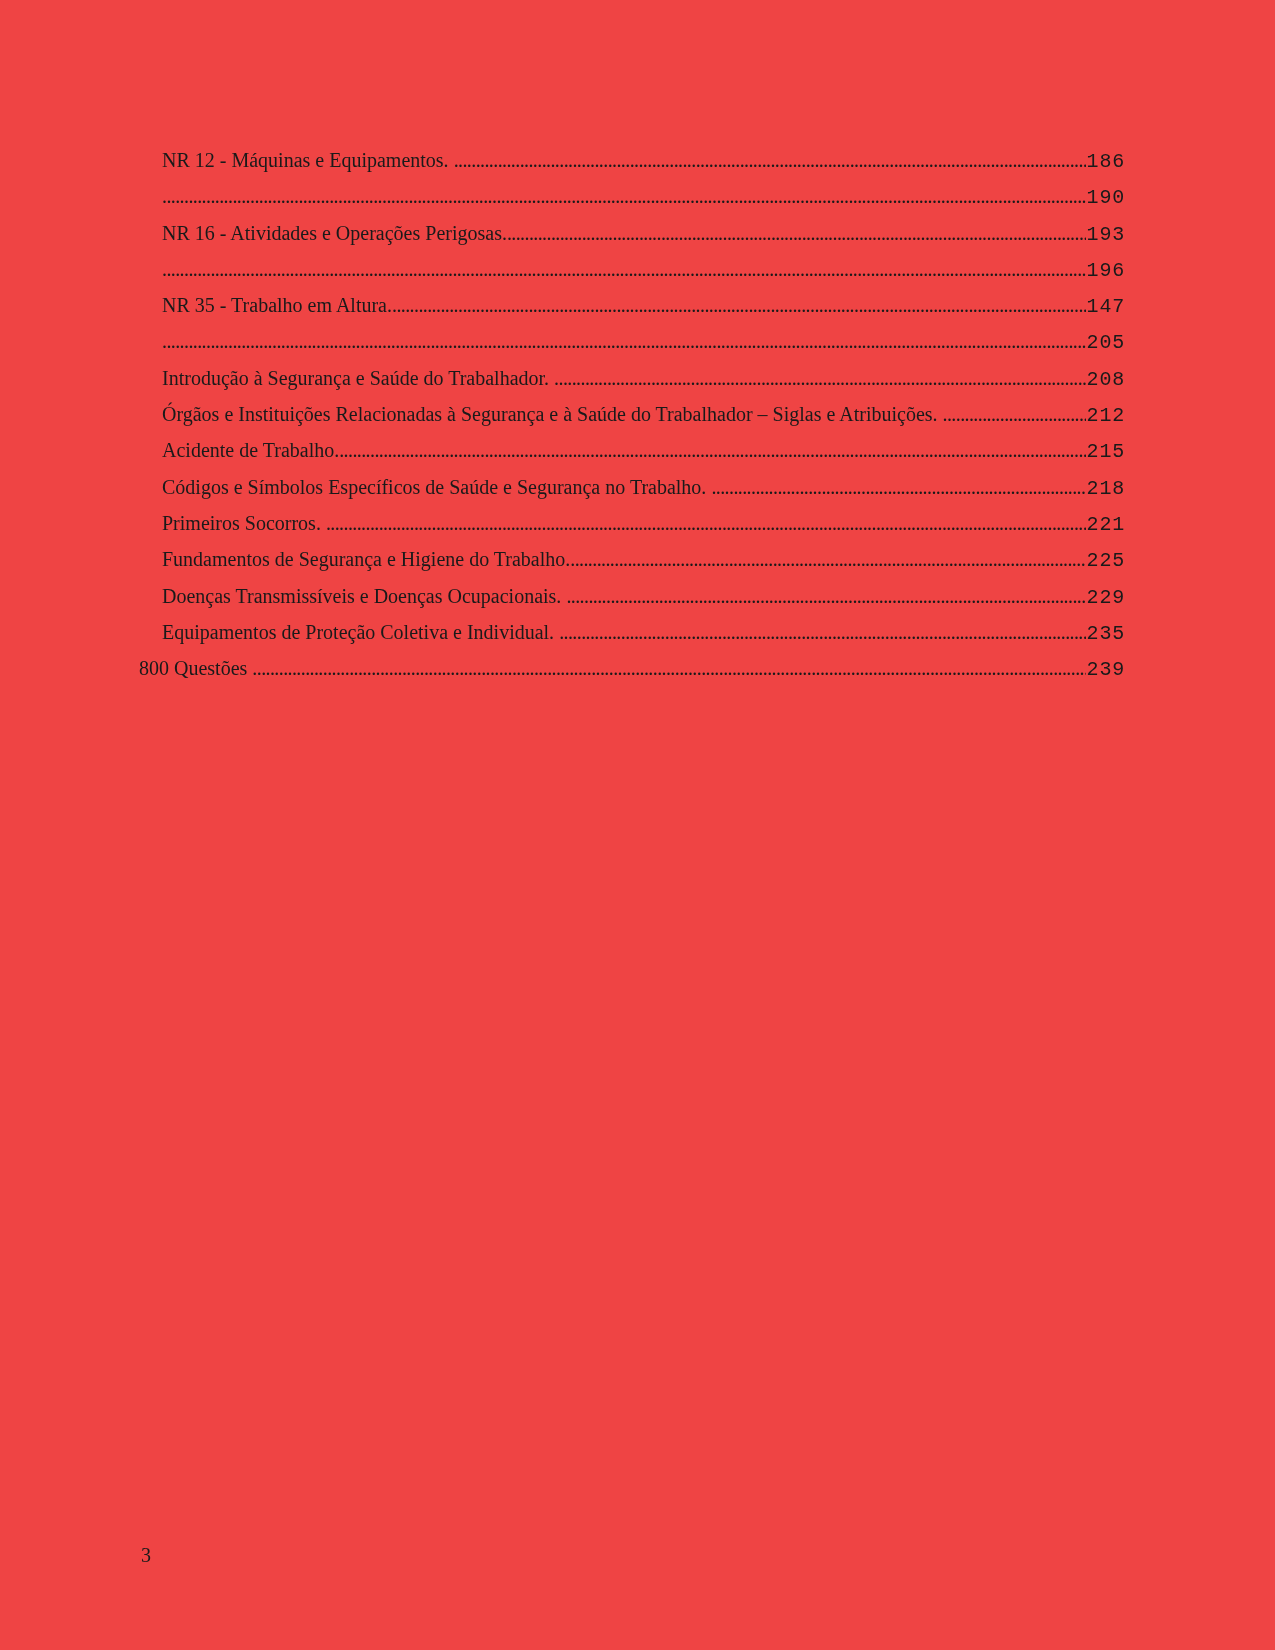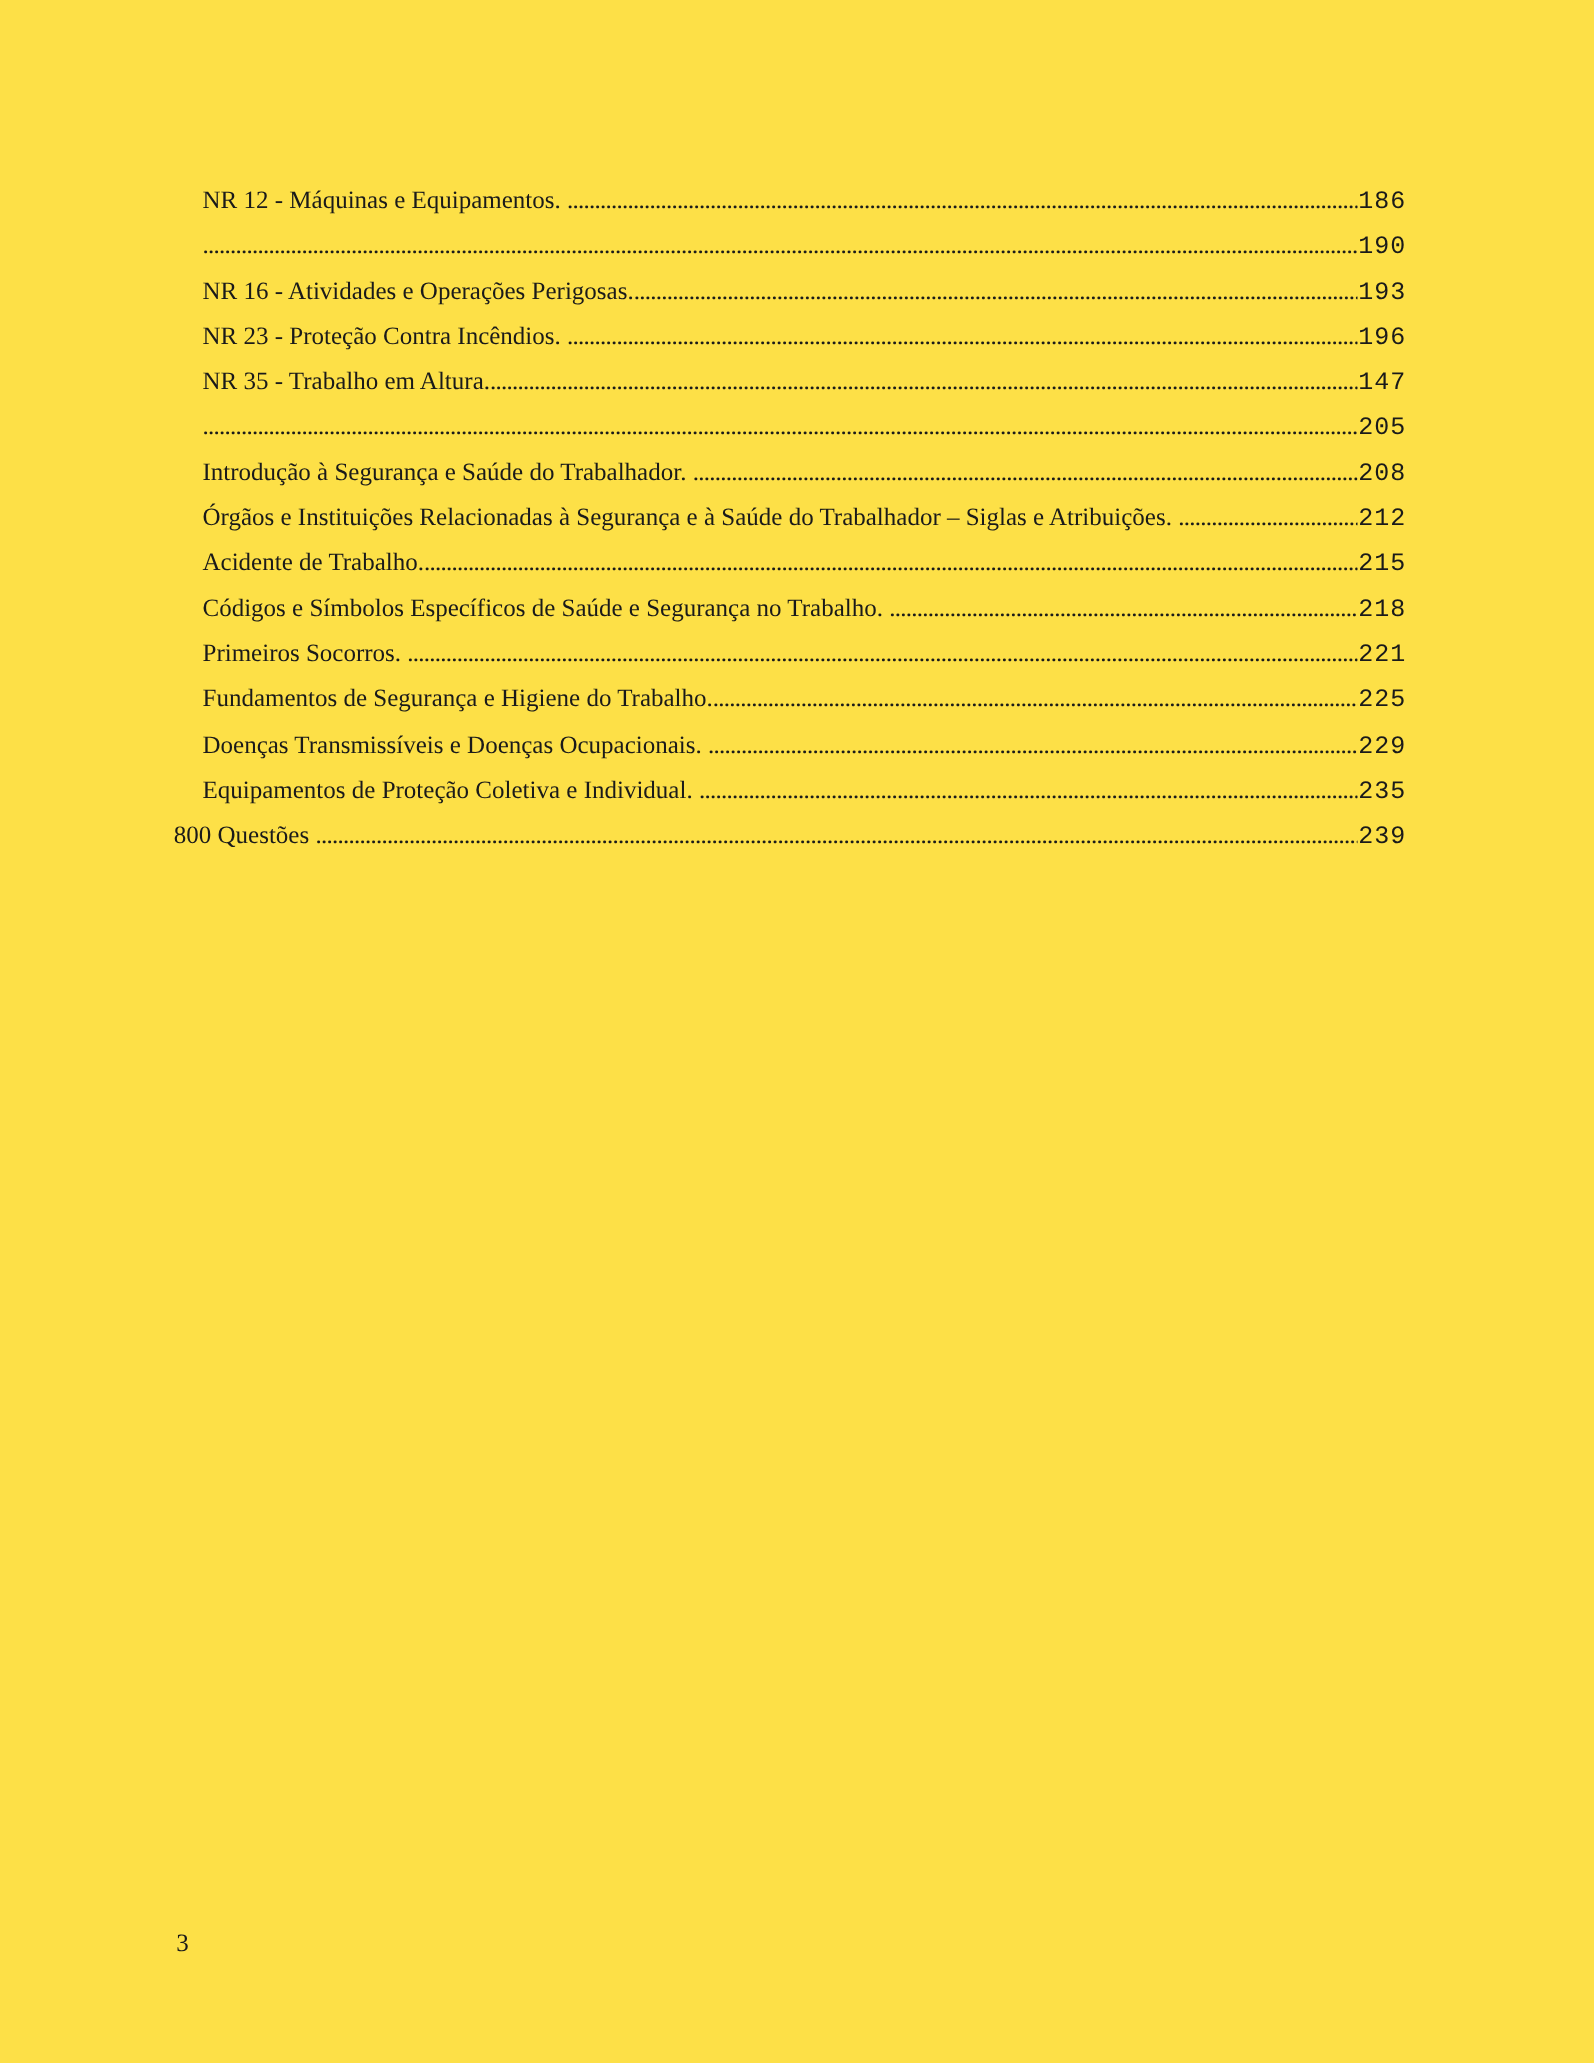--- a/index.html
+++ b/index.html
@@ -4,21 +4,21 @@
 <style>
   html, body {
     margin: 0;
     padding: 0;
     background: #ffffff;
   }
   .page {
     position: relative;
     width: 1275px;
     height: 1650px;
-    background: #fde047;
+    background: #ef4444;
     overflow: hidden;
     font-family: "Liberation Serif", "DejaVu Serif", serif;
     color: #1a1a1a;
   }
   .toc {
     position: absolute;
     left: 139px;
     top: 142px;
     width: 986px; 
   }
@@ -75,21 +75,20 @@
       <div class="toc-row level-1">
     <span class="toc-dots"></span>
     <span class="toc-page">190</span>
   </div>
       <div class="toc-row level-1">
     <span class="toc-label">NR 16 - Atividades e Operações Perigosas.</span>
     <span class="toc-dots"></span>
     <span class="toc-page">193</span>
   </div>
       <div class="toc-row level-1">
-    <span class="toc-label">NR 23 - Proteção Contra Incêndios. </span>
     <span class="toc-dots"></span>
     <span class="toc-page">196</span>
   </div>
       <div class="toc-row level-1">
     <span class="toc-label">NR 35 - Trabalho em Altura.</span>
     <span class="toc-dots"></span>
     <span class="toc-page">147</span>
   </div>
       <div class="toc-row level-1">
     <span class="toc-dots"></span>

